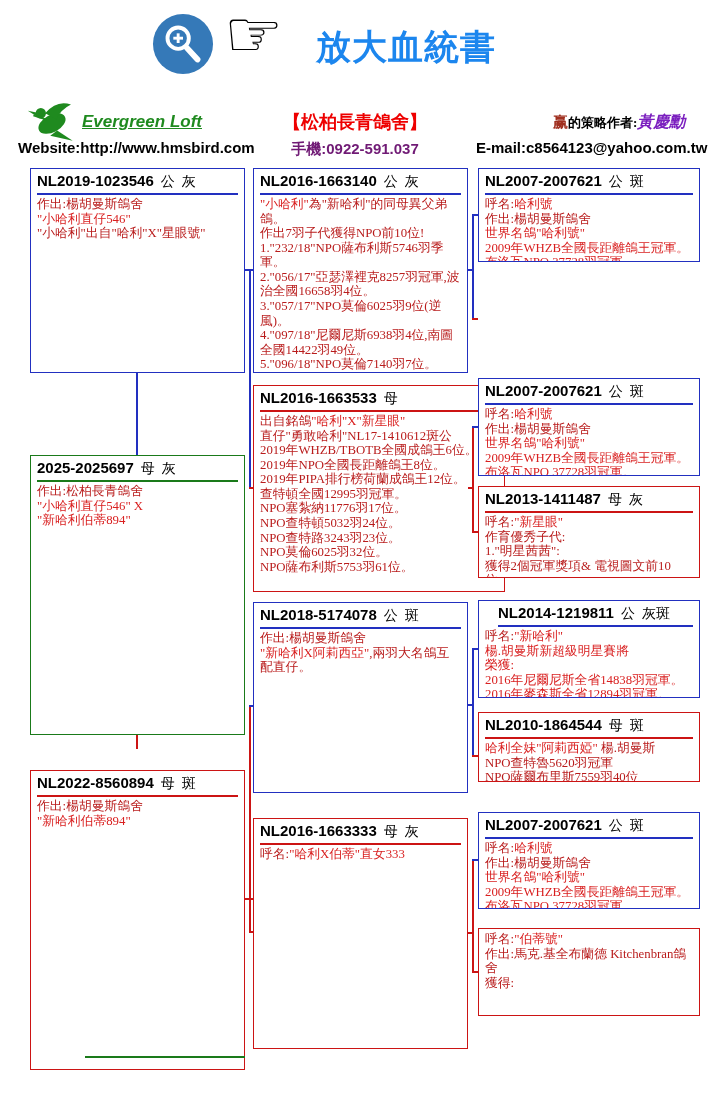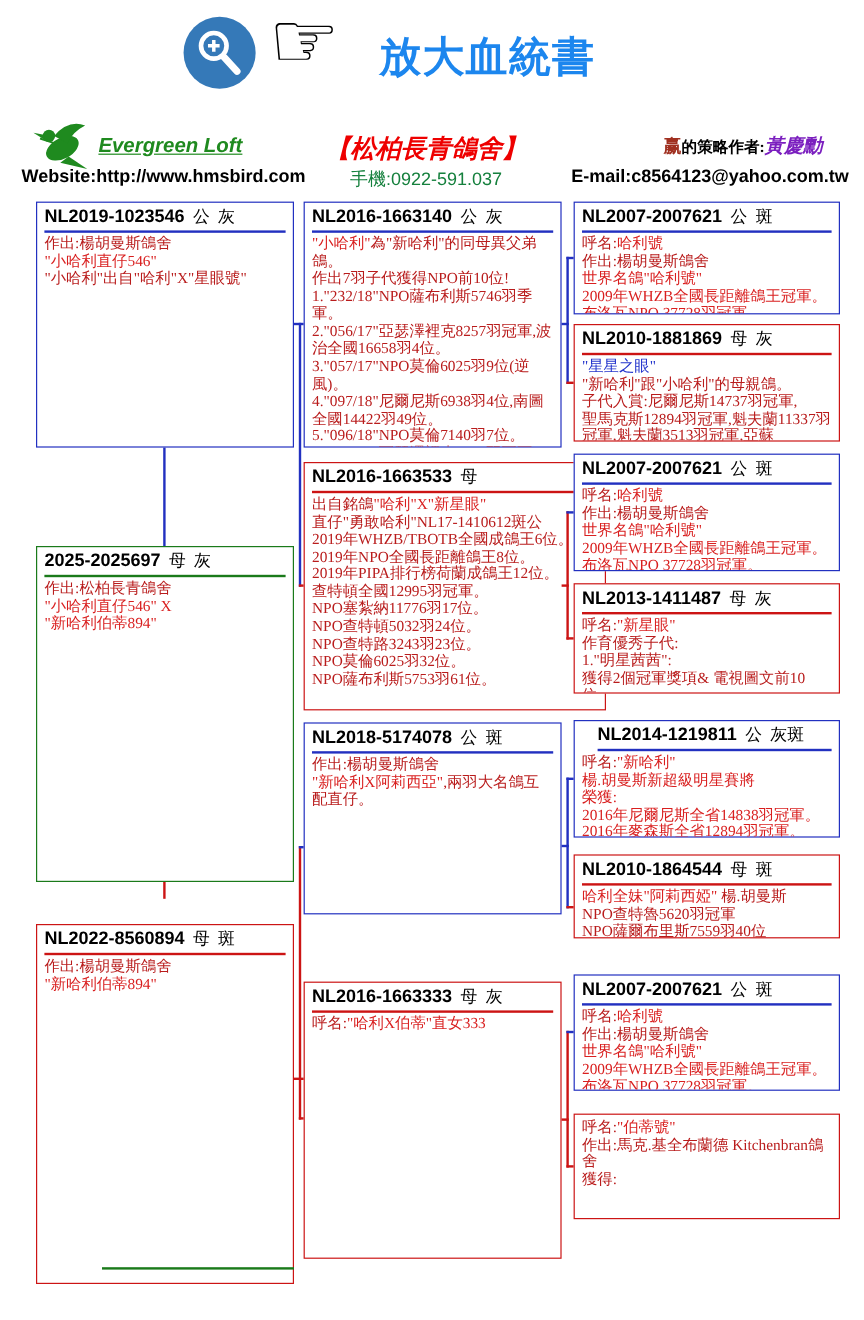--- a/index.html
+++ b/index.html
@@ -10,24 +10,24 @@
   .handglyph{position:absolute;left:224px;top:2px;font-size:66px;line-height:1;
              font-family:"DejaVu Sans",sans-serif;color:#000;}
   .bannerlabel{position:absolute;left:316px;top:24px;font-size:35px;font-weight:bold;
                font-family:"Liberation Sans",sans-serif;color:#1c86ee;letter-spacing:1px;}
   
   .dove{position:absolute;left:26px;top:96px;width:52px;height:50px;}
   .loften{position:absolute;left:82px;top:112px;font-size:17px;font-weight:bold;font-style:italic;
           color:#1f8a1f;text-decoration:underline;font-family:"Liberation Sans",sans-serif;}
   .website{position:absolute;left:18px;top:139px;font-size:15px;font-weight:600;color:#000;
            font-family:"Liberation Sans",sans-serif;}
-  .title{position:absolute;left:245px;top:110px;width:220px;text-align:center;font-size:21px;
-         font-weight:bold;color:#ee0000;font-family:"Liberation Sans",sans-serif;font-style:italic;}
+  .title{position:absolute;left:245px;top:110px;width:220px;text-align:center;font-size:18px;
+         font-weight:bold;color:#ee0000;font-family:"Liberation Sans",sans-serif;}
   .phone{position:absolute;left:245px;top:140px;width:220px;text-align:center;font-size:15px;
-         font-weight:400;color:#15803d;font-family:"Liberation Sans",sans-serif;}
+         font-weight:700;color:#701a75;font-family:"Liberation Sans",sans-serif;}
   .author{position:absolute;left:553px;top:112px;font-size:13px;font-weight:bold;color:#000;}
   .author .win{color:#a03020;font-size:15px;}
   .author .nm{color:#7b1fbf;font-style:italic;font-size:16px;}
   .email{position:absolute;left:476px;top:139px;font-size:15px;font-weight:600;color:#000;
          font-family:"Liberation Sans",sans-serif;}
   
   .pbox{position:absolute;background:#fff;border:1px solid #8b5cf6;box-sizing:border-box;
         padding:3px 6px 4px 6px;overflow:hidden;}
   .pbox-h{font-family:"Liberation Sans",sans-serif;font-weight:bold;font-size:15px;color:#000;
           border-bottom:2px solid #333;padding-bottom:2px;margin-bottom:2px;white-space:nowrap;}
@@ -121,21 +121,21 @@
         <div class="ln"><span class="c-k">2019年NPO全國長距離鴿王8位。</span></div>
         <div class="ln"><span class="c-k">2019年PIPA排行榜荷蘭成鴿王12位。</span></div>
         <div class="ln"><span class="c-k">查特頓全國12995羽冠軍。</span></div>
         <div class="ln"><span class="c-k">NPO塞紮納11776羽17位。</span></div>
         <div class="ln"><span class="c-k">NPO查特頓5032羽24位。</span></div>
         <div class="ln"><span class="c-k">NPO查特路3243羽23位。</span></div>
         <div class="ln"><span class="c-k">NPO莫倫6025羽32位。</span></div>
         <div class="ln"><span class="c-k">NPO薩布利斯5753羽61位。</span></div>
       </div>
     </div>
-  <div class="pbox" style="left: 253px; top: 602px; width: 215px; height: 160px; border-color: rgb(34, 48, 192);">
+  <div class="pbox" style="left: 253px; top: 602px; width: 215px; height: 191px; border-color: rgb(34, 48, 192);">
       <div class="pbox-h" style="border-bottom-color: rgb(34, 48, 192);"><span>NL2018-5174078</span><span class="sexp"> 公 斑</span></div>
       <div class="pbox-b">
         <div class="ln"><span class="c-k">作出:楊胡曼斯鴿舍</span></div>
         <div class="ln"><span class="c-r">"新哈利X阿莉西亞"</span><span class="c-k">,兩羽大名鴿互配直仔。</span></div>
       </div>
     </div>
   <div class="pbox" style="left: 253px; top: 818px; width: 215px; height: 231px; border-color: rgb(204, 20, 20);">
       <div class="pbox-h" style="border-bottom-color: rgb(204, 20, 20);"><span>NL2016-1663333</span><span class="sexp"> 母 灰</span></div>
       <div class="pbox-b">
         <div class="ln"><span class="c-k">呼名:</span><span class="c-r">"哈利X伯蒂"直女333</span></div>
@@ -143,29 +143,20 @@
     </div>
 
   <div class="pbox" style="left: 478px; top: 168px; width: 222px; height: 94px; border-color: rgb(34, 48, 192);">
       <div class="pbox-h" style="border-bottom-color: rgb(34, 48, 192);"><span>NL2007-2007621</span><span class="sexp"> 公 斑</span></div>
       <div class="pbox-b">
         <div class="ln"><span class="c-k">呼名:</span><span class="c-r">哈利號</span></div>
         <div class="ln"><span class="c-k">作出:楊胡曼斯鴿舍</span></div>
         <div class="ln"><span class="c-r">世界名鴿"哈利號"</span></div>
         <div class="ln"><span class="c-r">2009年WHZB全國長距離鴿王冠軍。</span></div>
         <div class="ln"><span class="c-r">布洛瓦NPO 37728羽冠軍。</span></div>
-      </div>
-    </div>
-  <div class="pbox" style="left: 478px; top: 270px; width: 222px; height: 98px; border-color: rgb(204, 20, 20);">
-      <div class="pbox-h" style="border-bottom-color: rgb(204, 20, 20);"><span>NL2010-1881869</span><span class="sexp"> 母 灰</span></div>
-      <div class="pbox-b">
-        <div class="ln"><span class="c-b">"星星之眼"</span></div>
-        <div class="ln"><span class="c-k">"新哈利"跟"小哈利"的母親鴿。</span></div>
-        <div class="ln"><span class="c-k">子代入賞:尼爾尼斯14737羽冠軍,</span></div>
-        <div class="ln"><span class="c-k">聖馬克斯12894羽冠軍,魁夫蘭11337羽冠軍,魁夫蘭3513羽冠軍,亞蘇</span></div>
       </div>
     </div>
   <div class="pbox" style="left: 478px; top: 378px; width: 222px; height: 98px; border-color: rgb(34, 48, 192);">
       <div class="pbox-h" style="border-bottom-color: rgb(34, 48, 192);"><span>NL2007-2007621</span><span class="sexp"> 公 斑</span></div>
       <div class="pbox-b">
         <div class="ln"><span class="c-k">呼名:</span><span class="c-r">哈利號</span></div>
         <div class="ln"><span class="c-k">作出:楊胡曼斯鴿舍</span></div>
         <div class="ln"><span class="c-r">世界名鴿"哈利號"</span></div>
         <div class="ln"><span class="c-r">2009年WHZB全國長距離鴿王冠軍。</span></div>
         <div class="ln"><span class="c-r">布洛瓦NPO 37728羽冠軍。</span></div>

